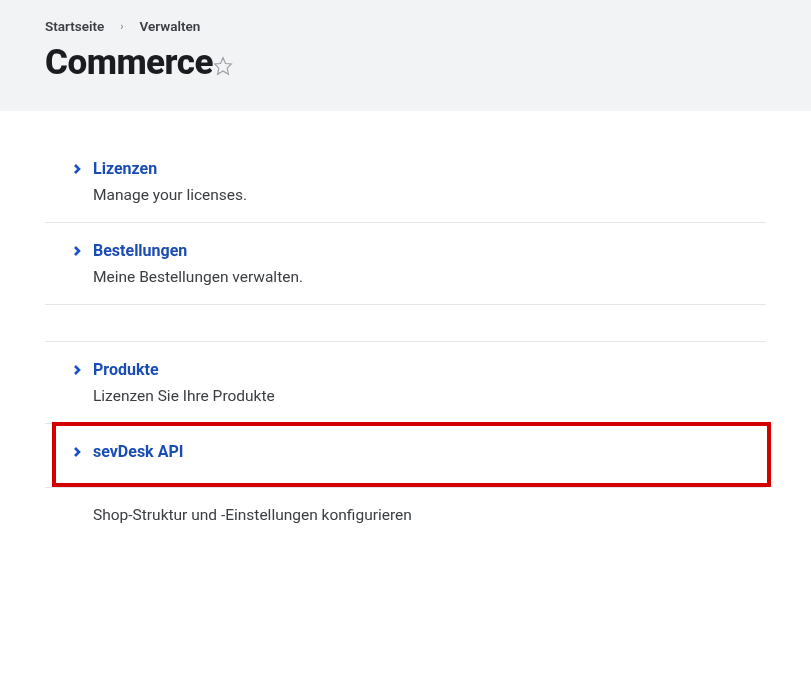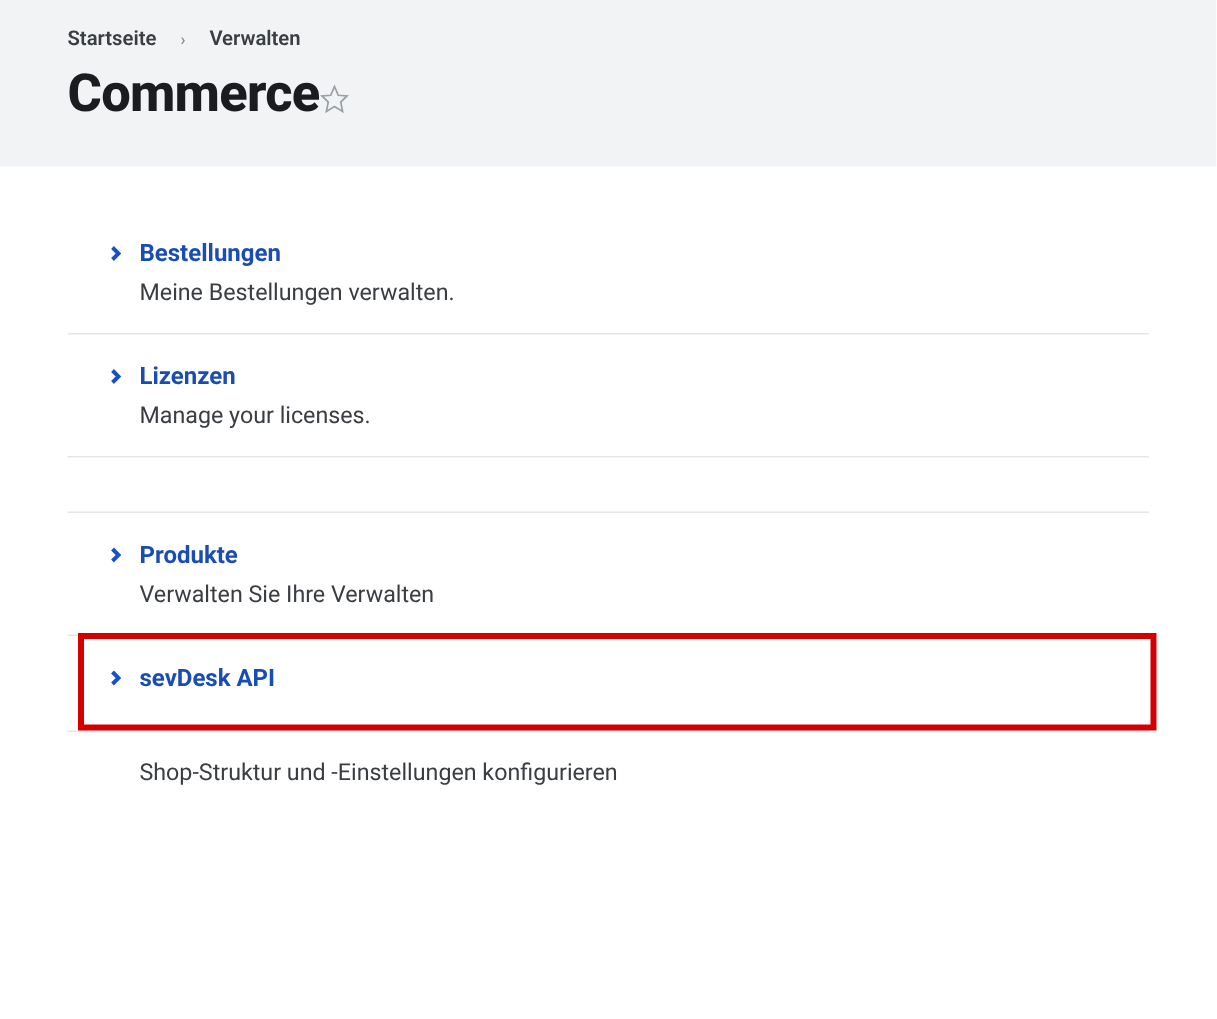--- a/index.html
+++ b/index.html
@@ -116,46 +116,46 @@
   </div>
 </div>
 
 <div class="content">
 
   <div class="item">
     <div class="item-header">
       <svg class="chevron" viewBox="0 0 12 12">
           <polyline points="4,2 8,6 4,10"></polyline>
         </svg>
-      <span class="item-title">Bestellungen</span>
+      <span class="item-title">Lizenzen</span>
     </div>
-    <div class="item-desc">Meine Bestellungen verwalten.</div>
+    <div class="item-desc">Manage your licenses.</div>
   </div>
 
   <div class="item">
     <div class="item-header">
       <svg class="chevron" viewBox="0 0 12 12">
           <polyline points="4,2 8,6 4,10"></polyline>
         </svg>
-      <span class="item-title">Lizenzen</span>
+      <span class="item-title">Bestellungen</span>
     </div>
-    <div class="item-desc">Manage your licenses.</div>
+    <div class="item-desc">Meine Bestellungen verwalten.</div>
   </div>
 
   <div class="item">
   </div>
 
   <div class="item">
     <div class="item-header">
       <svg class="chevron" viewBox="0 0 12 12">
           <polyline points="4,2 8,6 4,10"></polyline>
         </svg>
       <span class="item-title">Produkte</span>
     </div>
-    <div class="item-desc">Verwalten Sie Ihre Verwalten</div>
+    <div class="item-desc">Lizenzen Sie Ihre Produkte</div>
   </div>
 
   <div class="item highlighted">
     <div class="highlight-box"></div>
     <div class="item-header">
       <svg class="chevron" viewBox="0 0 12 12">
           <polyline points="4,2 8,6 4,10"></polyline>
         </svg>
       <span class="item-title">sevDesk API</span>
     </div>

